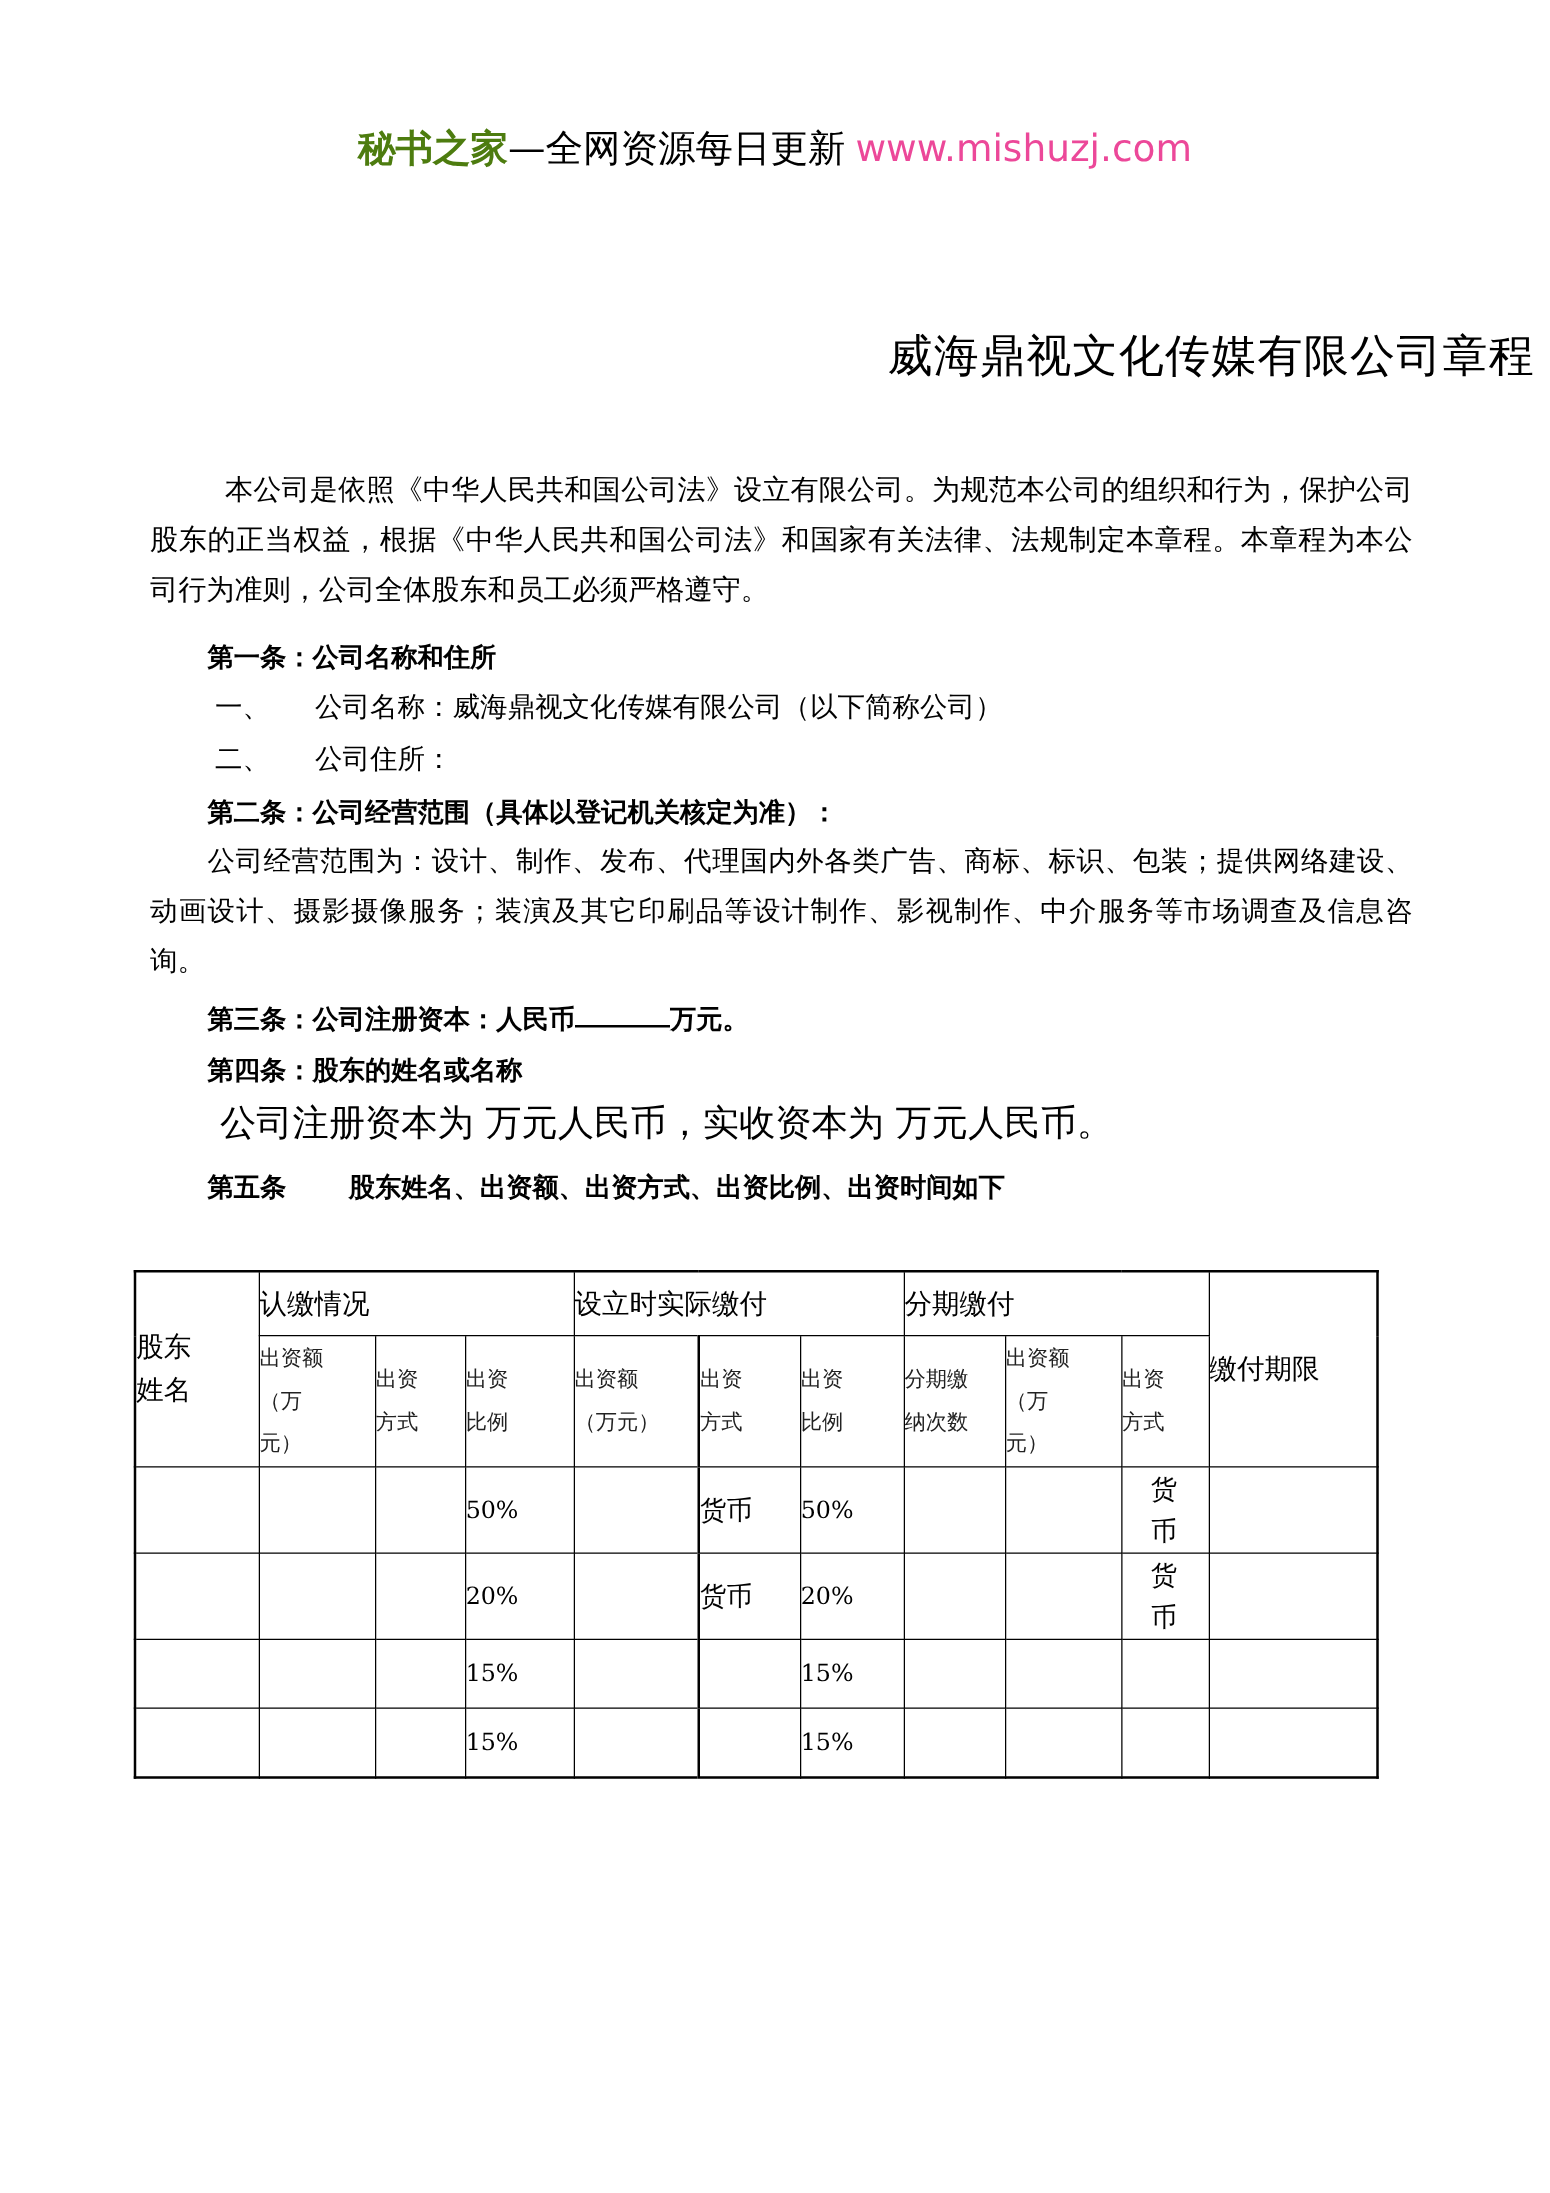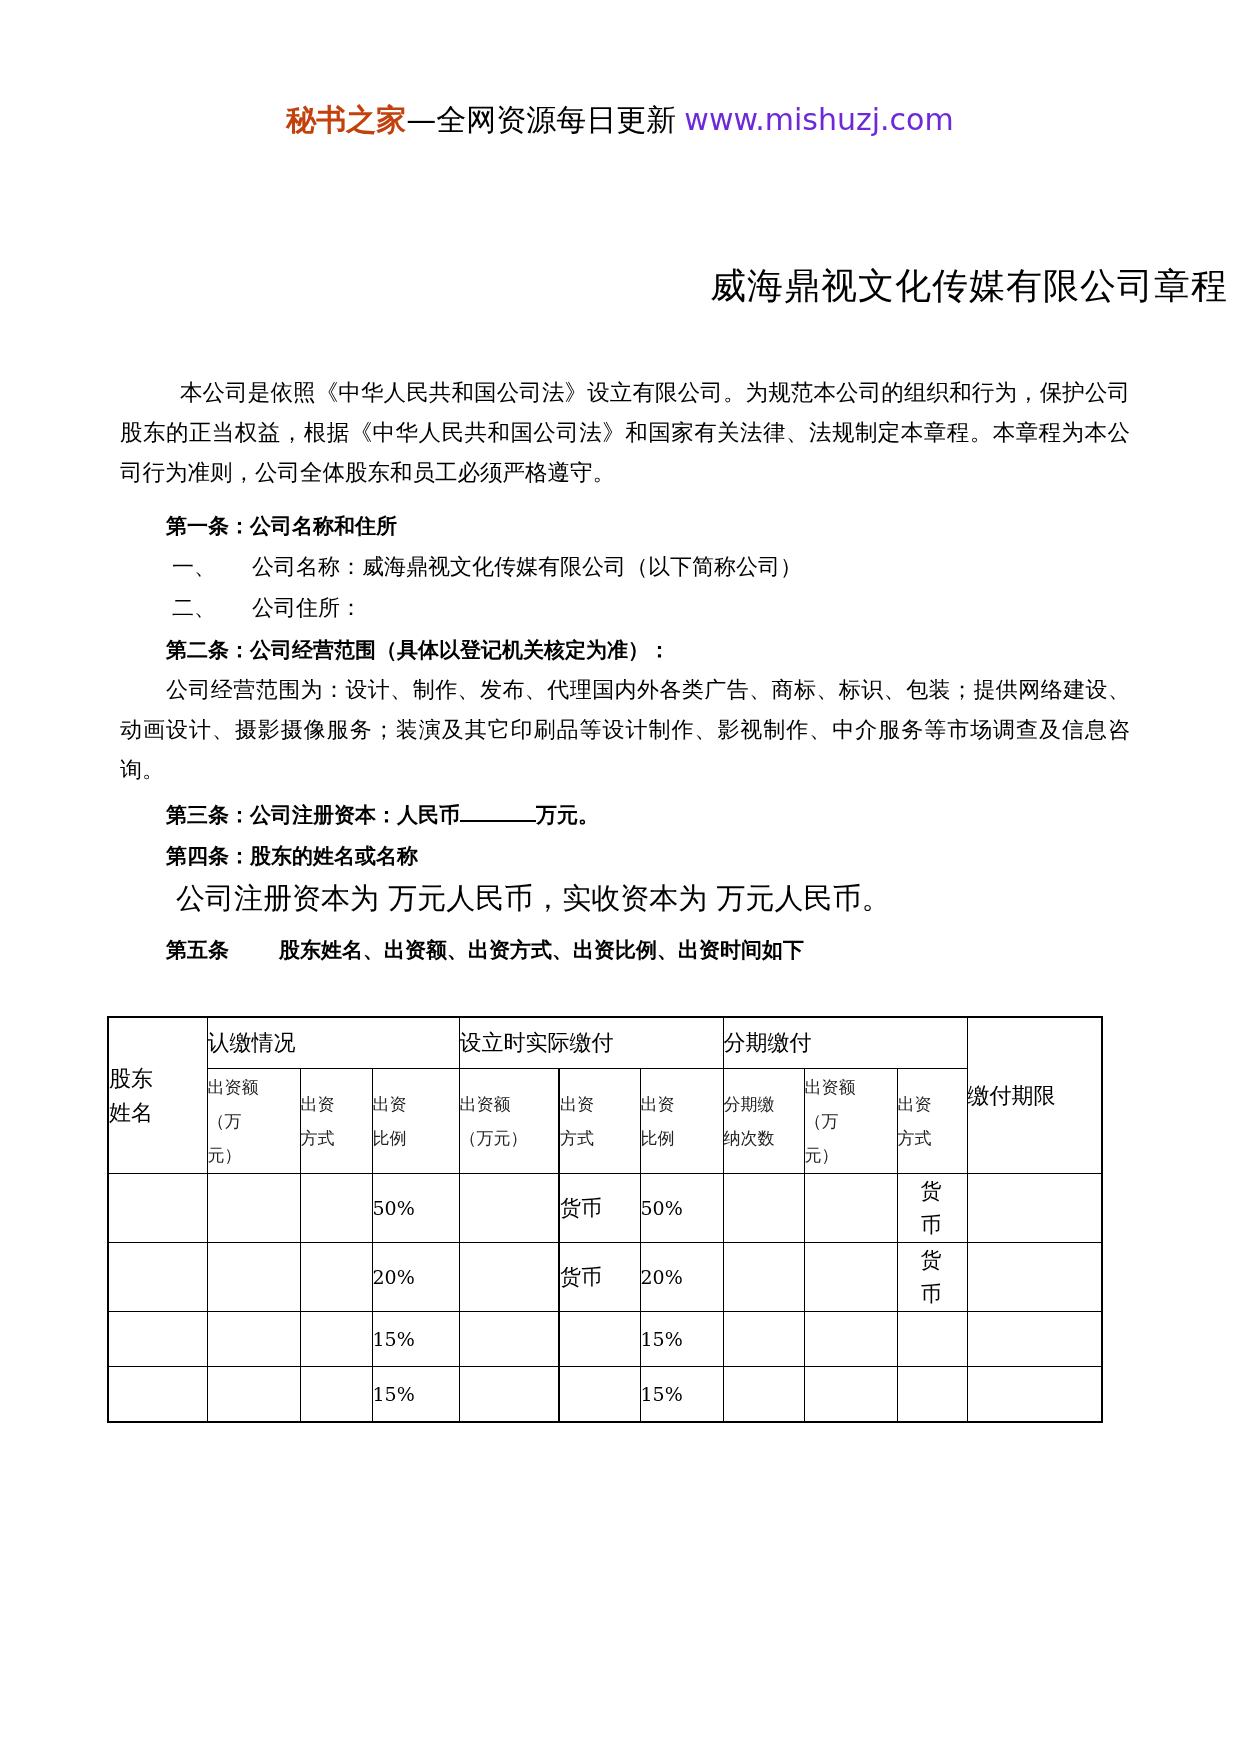--- a/index.html
+++ b/index.html
@@ -1,22 +1,22 @@
 <!DOCTYPE html>
 <html><head>
 <meta charset="utf-8">
 <style>
   html, body { margin: 0; padding: 0; background: #ffffff; }
   body { width: 1240px; height: 1754px; position: relative; overflow: hidden;
          font-family: "DejaVu Serif", "Liberation Serif", serif; color: #000; }
   .banner { position: absolute; top: 100px; left: 0; width: 1240px; text-align: center;
             font-family: "DejaVu Sans", "Liberation Sans", sans-serif; font-size: 30px; line-height: 40px; white-space: nowrap; }
-  .banner .brand { color: #c2410c; font-weight: bold; }
+  .banner .brand { color: #4d7c0f; font-weight: bold; }
   .banner .slogan { color: #000; }
-  .banner .url { color: #6d28d9; margin-left: 8px; }
+  .banner .url { color: #ec4899; margin-left: 8px; }
   .title { position: absolute; top: 262px; left: 16px; width: 1212px; text-align: right;
            font-size: 36px; line-height: 48px; letter-spacing: 1px; }
   .para { position: absolute; left: 120px; width: 1010px; font-size: 22.5px; line-height: 40px; }
   .intro { top: 372px; text-indent: 60px; text-align: justify; }
   .line { position: absolute; left: 120px; font-size: 22px; line-height: 36px; white-space: nowrap; }
   .bold { font-family: "DejaVu Sans", "Liberation Sans", sans-serif; font-weight: bold; font-size: 21px; }
   .art1 { top: 508px; left: 166px; }
   .item1 { top: 549px; left: 172px; }
   .item2 { top: 590px; left: 172px; }
   .item-num { display: inline-block; width: 80px; }

